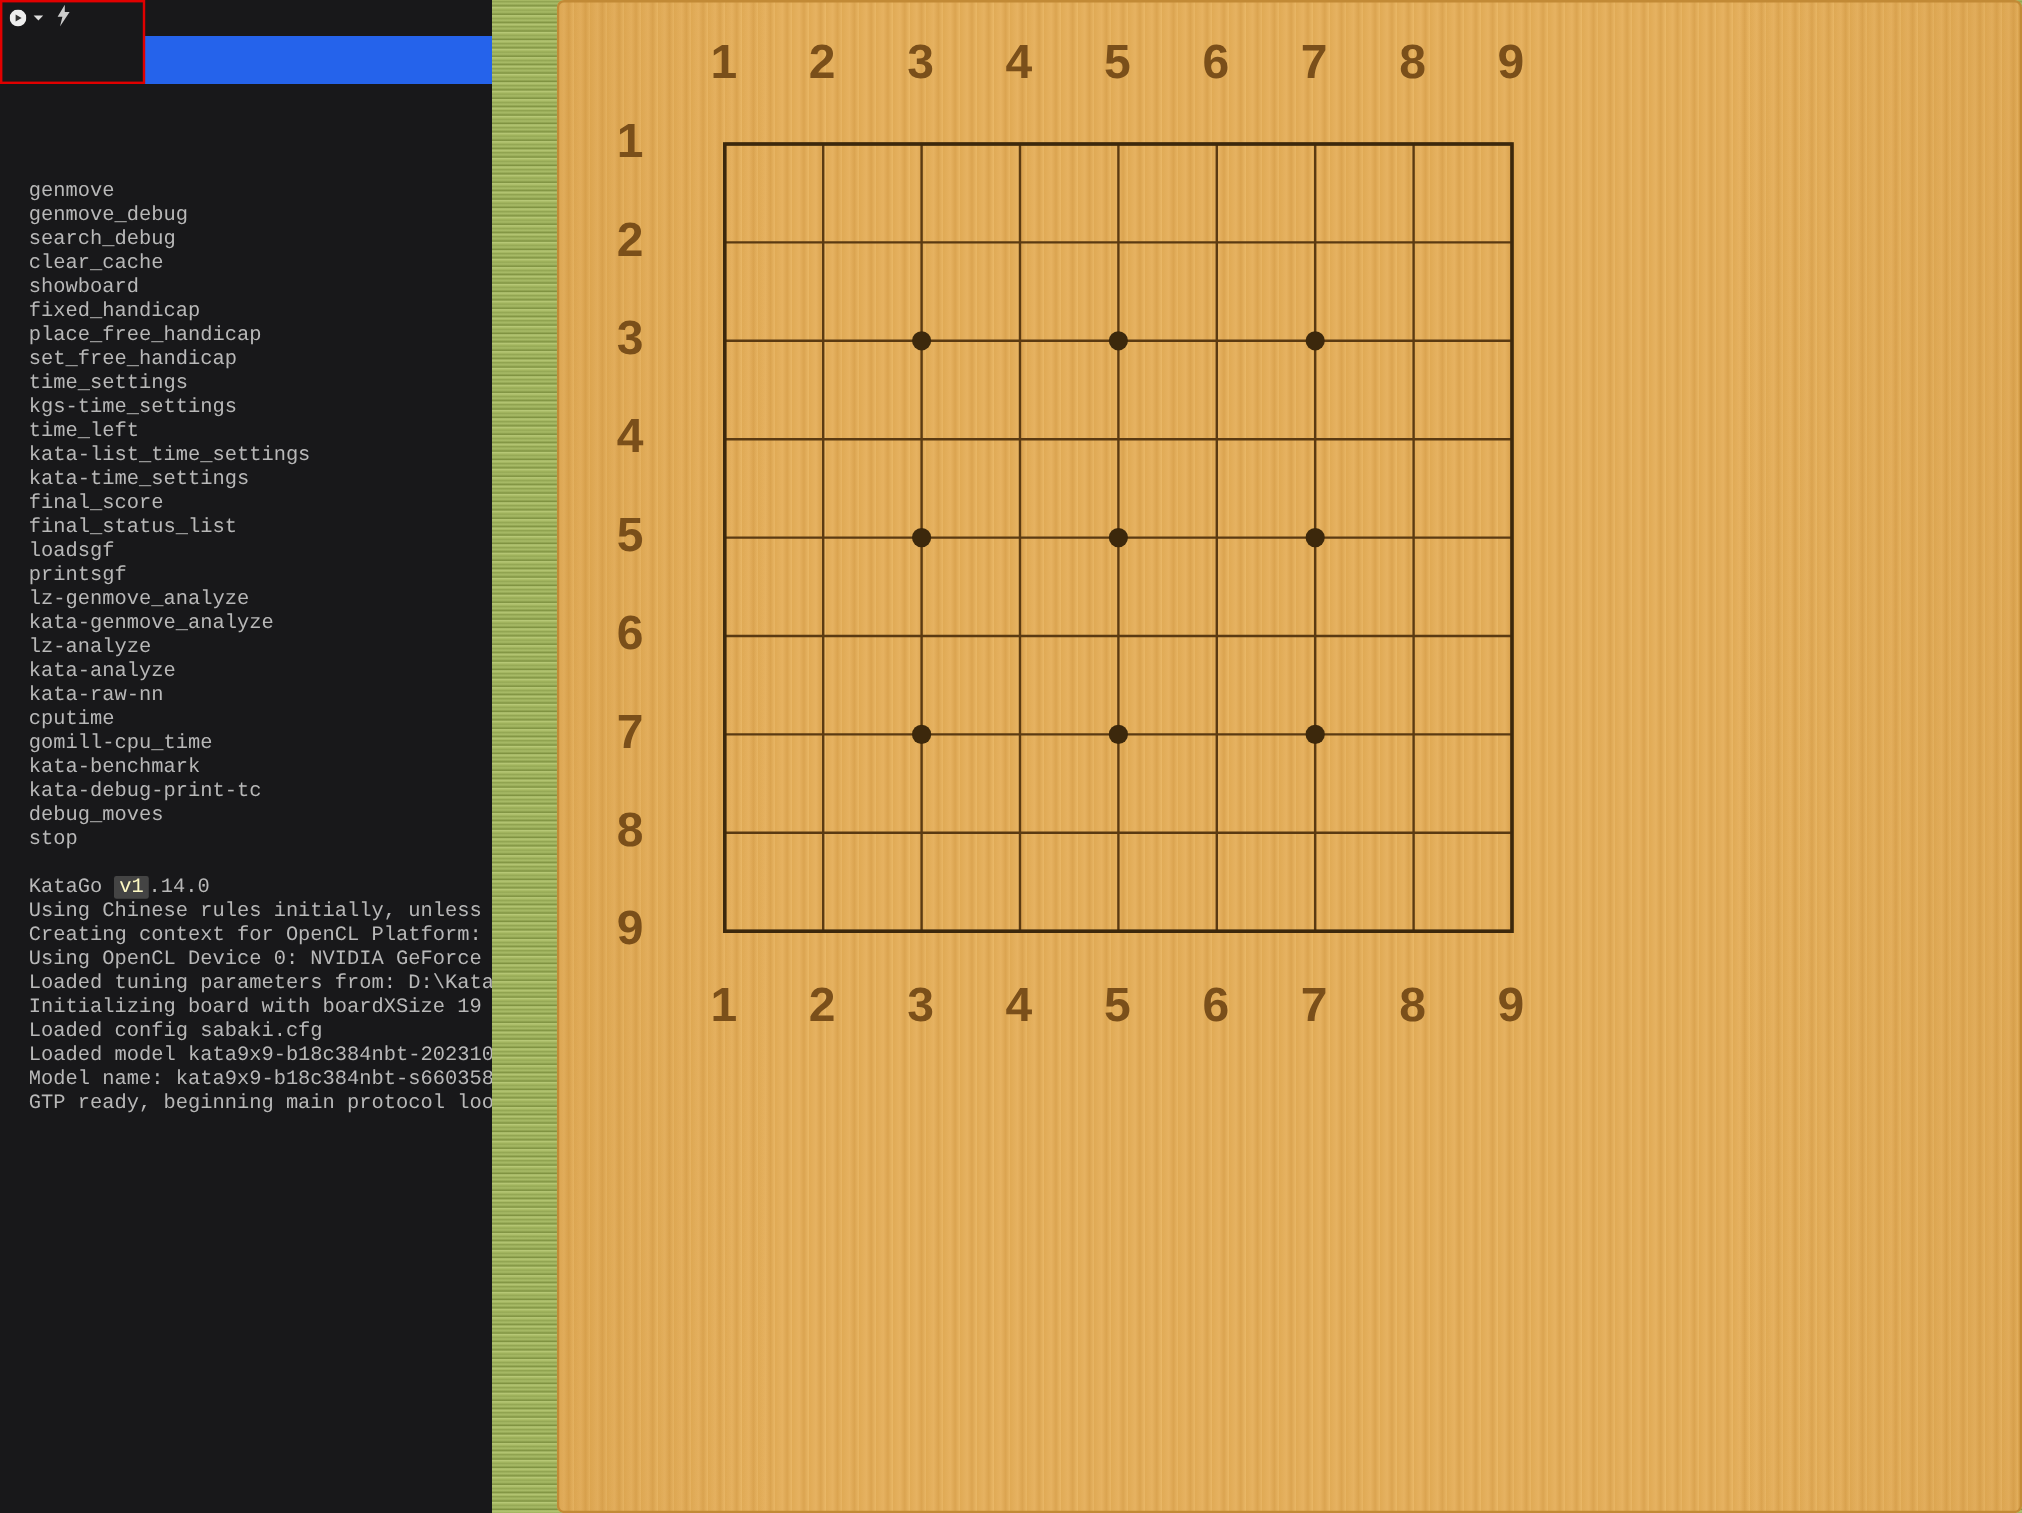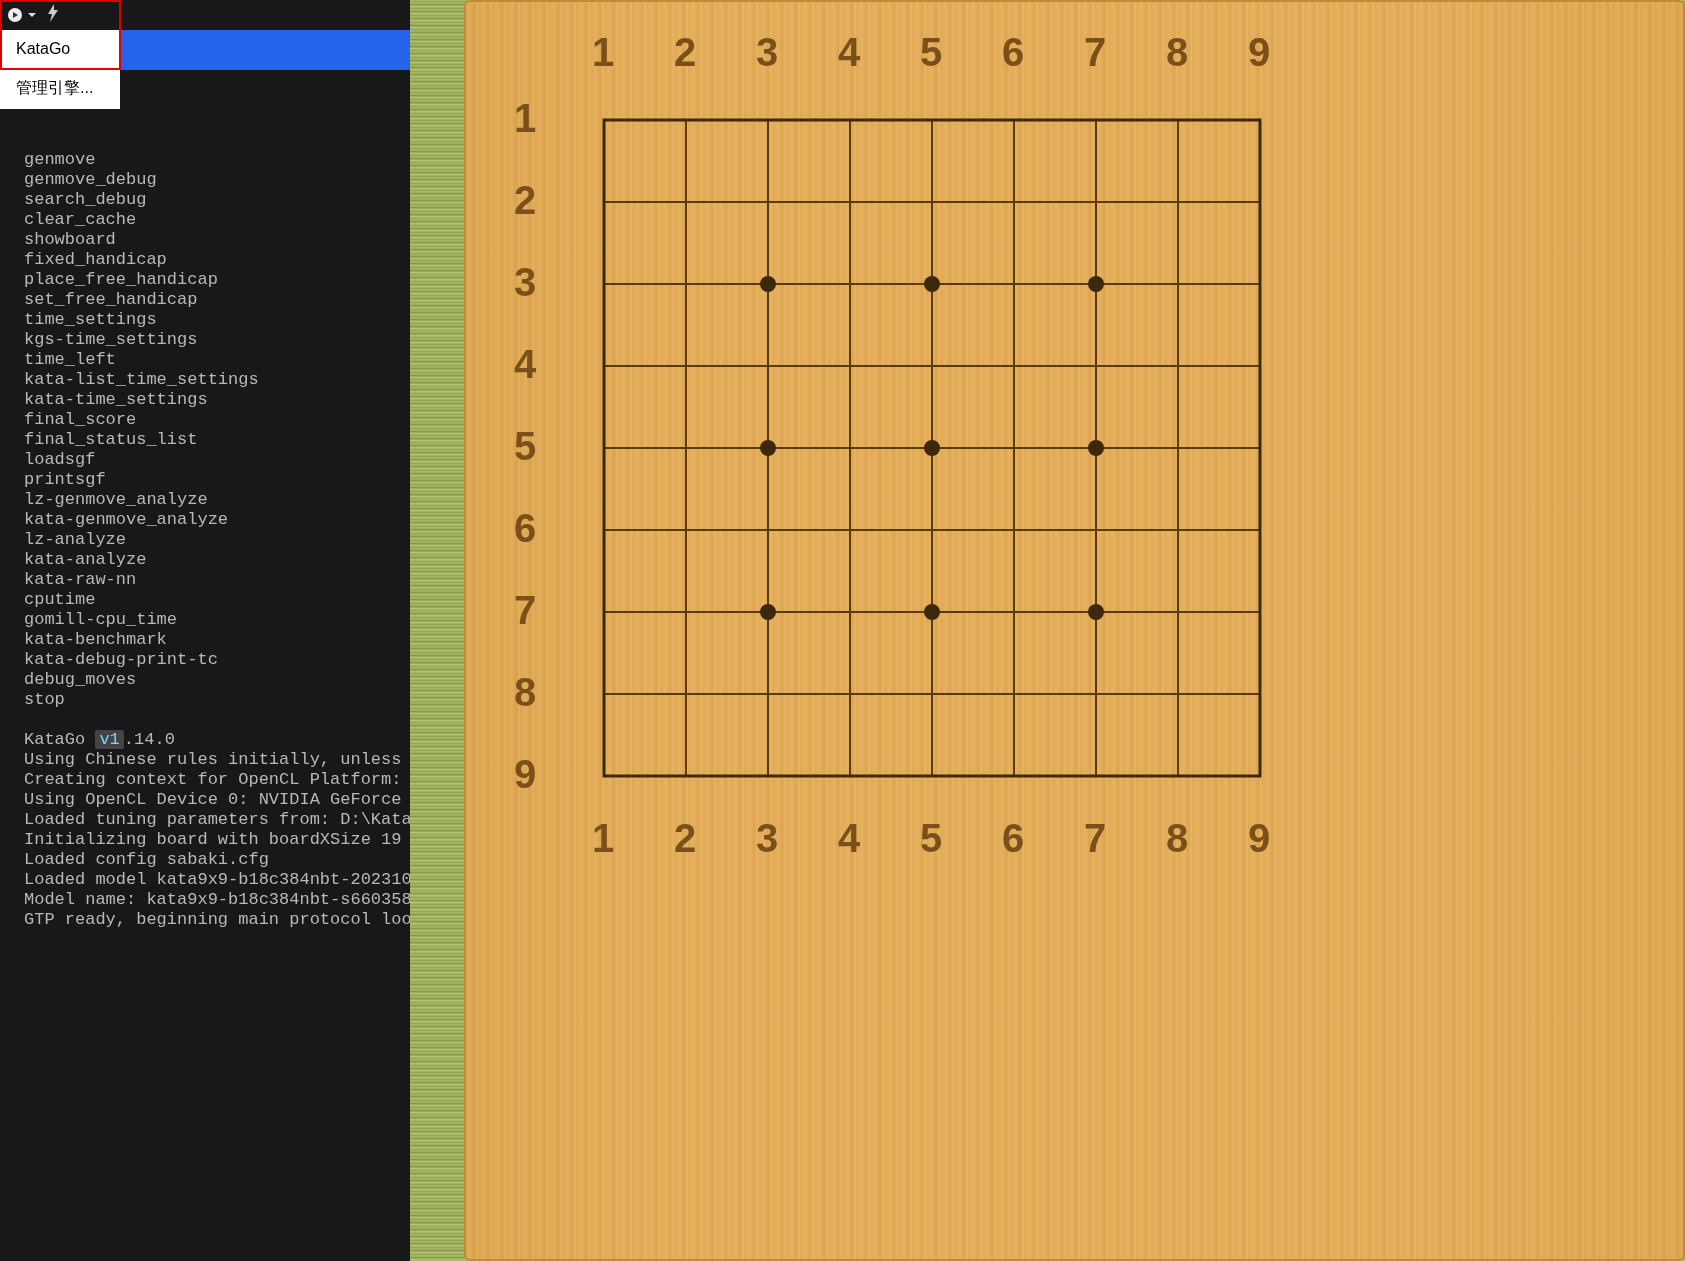--- a/index.html
+++ b/index.html
@@ -70,21 +70,21 @@
     margin-top: 120px;
     flex: 1;
     overflow: hidden;
     padding-left: 24px;
     font-family: "Consolas","Courier New",monospace;
     font-size: 17px;
     line-height: 20px;
     color: #b8b8b8;
     white-space: pre;
   }
-  .console .hl { background:#444; color:#7dd3fc; padding:0 4px; border-radius:2px;}
+  .console .hl { background:#444; color:#fef9c3; padding:0 4px; border-radius:2px;}
 
   
   .tatami {
     flex:1;
     position:relative;
     overflow:hidden;
     background: repeating-linear-gradient(
       0deg,
       #9db05a 0px, #b7c876 2px, #7e9140 3px, #a8bb67 5px, #8fa24f 7px
     );
@@ -132,24 +132,20 @@
     <span class="caret"></span>
     <span class="flash-btn">
       <svg width="14" height="18" viewBox="0 0 14 18">
           <path d="M8 0 L2 10 H6 L4 18 L12 6 H8 Z" fill="#ccc"></path>
         </svg>
     </span>
   </div>
 
   <div class="bluebar"></div>
 
-  <div class="dropdown">
-    <div class="dropdown-item">KataGo</div>
-    <div class="dropdown-item">管理引擎...</div>
-  </div>
 
   <div class="red-outline"></div>
 
   <div class="console" id="console">genmove
 genmove_debug
 search_debug
 clear_cache
 showboard
 fixed_handicap
 place_free_handicap

